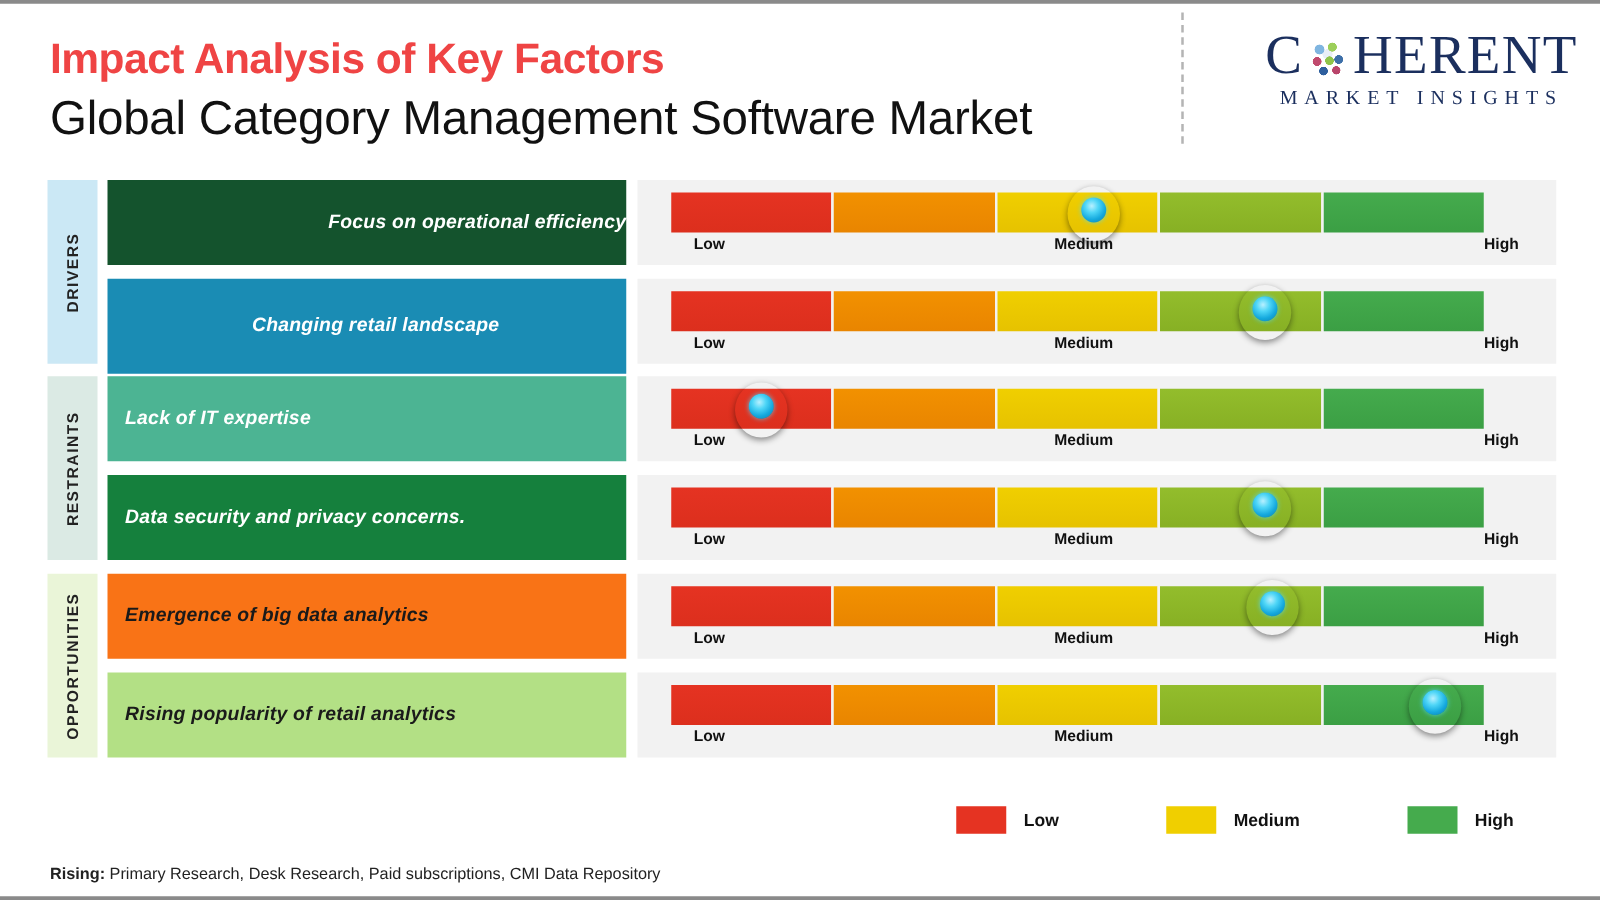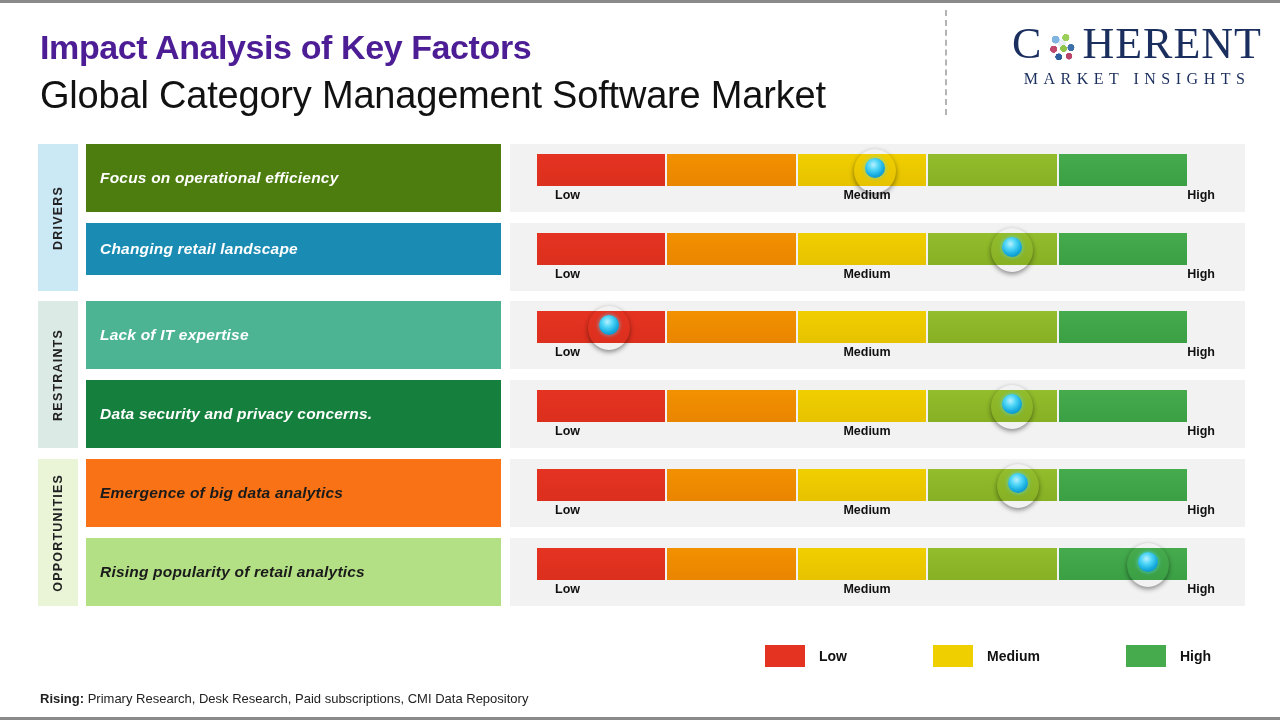--- a/index.html
+++ b/index.html
@@ -13,21 +13,21 @@
   
   .edge-top, .edge-bottom {
     position:absolute; left:0; width:1280px; height:3px; background:#8a8a8a;
   }
   .edge-top { top:0; }
   .edge-bottom { bottom:0; }
 
   
   .header { position:absolute; left:40px; top:28px; }
   .title-main {
-    font-size:34px; font-weight:bold; color:#4c1d95;
+    font-size:34px; font-weight:bold; color:#ef4444;
     letter-spacing:-0.4px; line-height:1.15; white-space:nowrap;
   }
   .title-sub {
     font-size:38px; font-weight:normal; color:#111111;
     letter-spacing:-0.2px; line-height:1.2; margin-top:6px; white-space:nowrap;
   }
 
   
   .logo-divider {
     position:absolute; left:945px; top:10px; height:105px;
@@ -164,24 +164,24 @@
     </div>
     <div class="cat-band" style="top: 301px; height: 147px; background: rgb(219, 234, 228);">
       <span class="cat-label">RESTRAINTS</span>
     </div>
     <div class="cat-band" style="top: 459px; height: 147px; background: rgb(234, 245, 216);">
       <span class="cat-label">OPPORTUNITIES</span>
     </div>
   </div>
 
 <div id="factor-host">
-    <div class="factor" style="top: 144px; height: 68px; background: #4d7c0f;">
+    <div class="factor" style="top: 144px; height: 68px; background: #14532d; justify-content: flex-end;">
       <span class="factor-label f-dark">Focus on operational efficiency</span>
     </div>
-    <div class="factor" style="top: 223px; height: 52px; background: rgb(26, 140, 180);">
+    <div class="factor" style="top: 223px; height: 76px; background: rgb(26, 140, 180); justify-content: center;">
       <span class="factor-label f-dark">Changing retail landscape</span>
     </div>
     <div class="factor" style="top: 301px; height: 68px; background: rgb(76, 180, 147); text-align: center;">
       <span class="factor-label f-dark">Lack of IT expertise</span>
     </div>
     <div class="factor" style="top: 380px; height: 68px; background: #15803d;">
       <span class="factor-label f-dark">Data security and privacy concerns.</span>
     </div>
     <div class="factor" style="top: 459px; height: 68px; background: #f97316;">
       <span class="factor-label f-light">Emergence of big data analytics</span>

